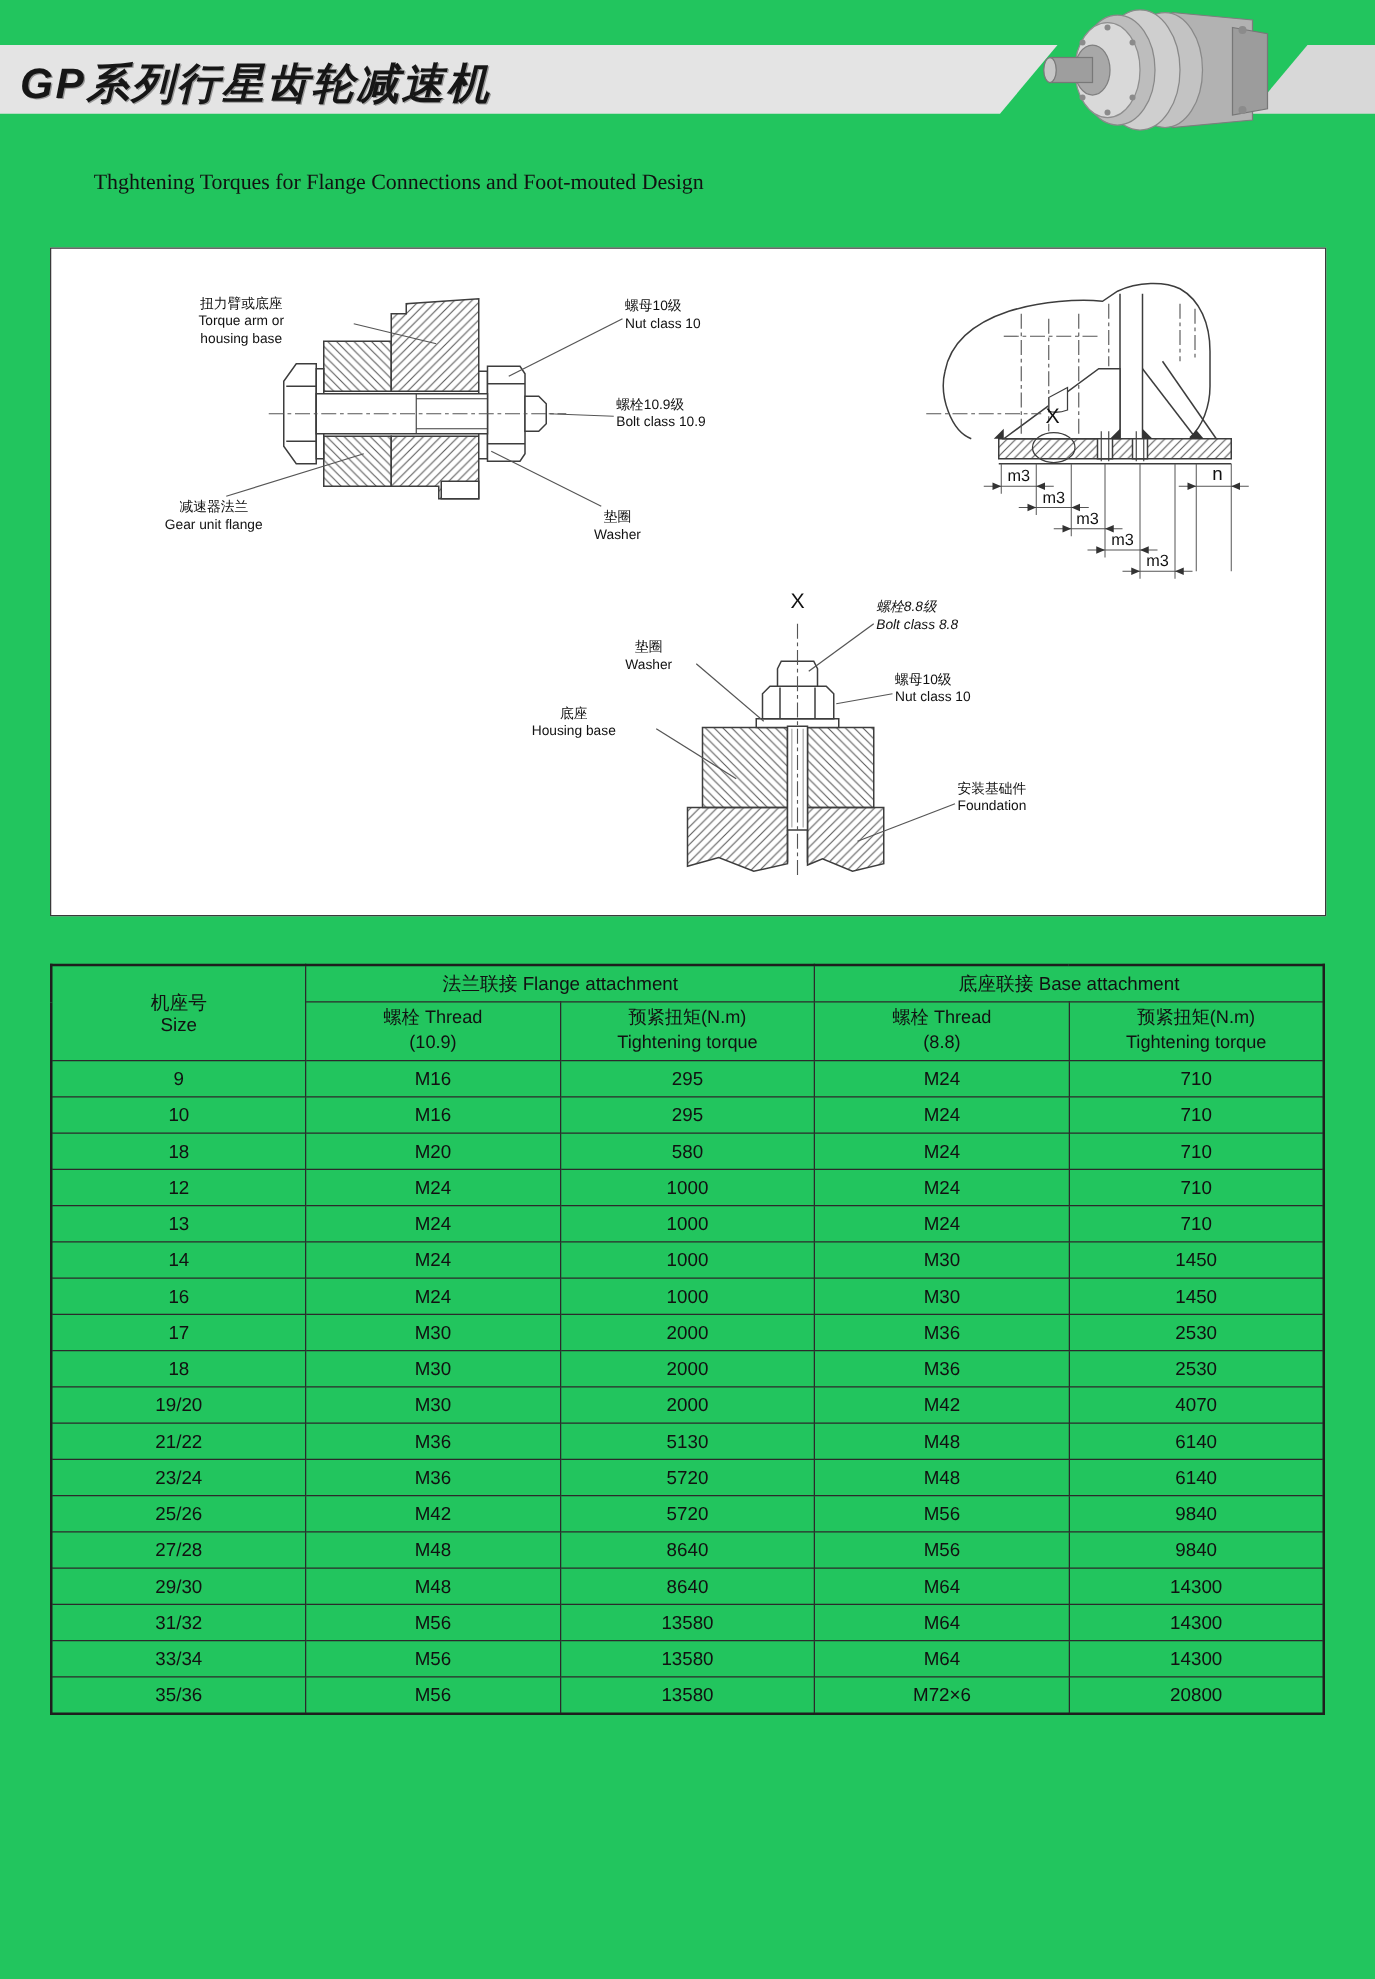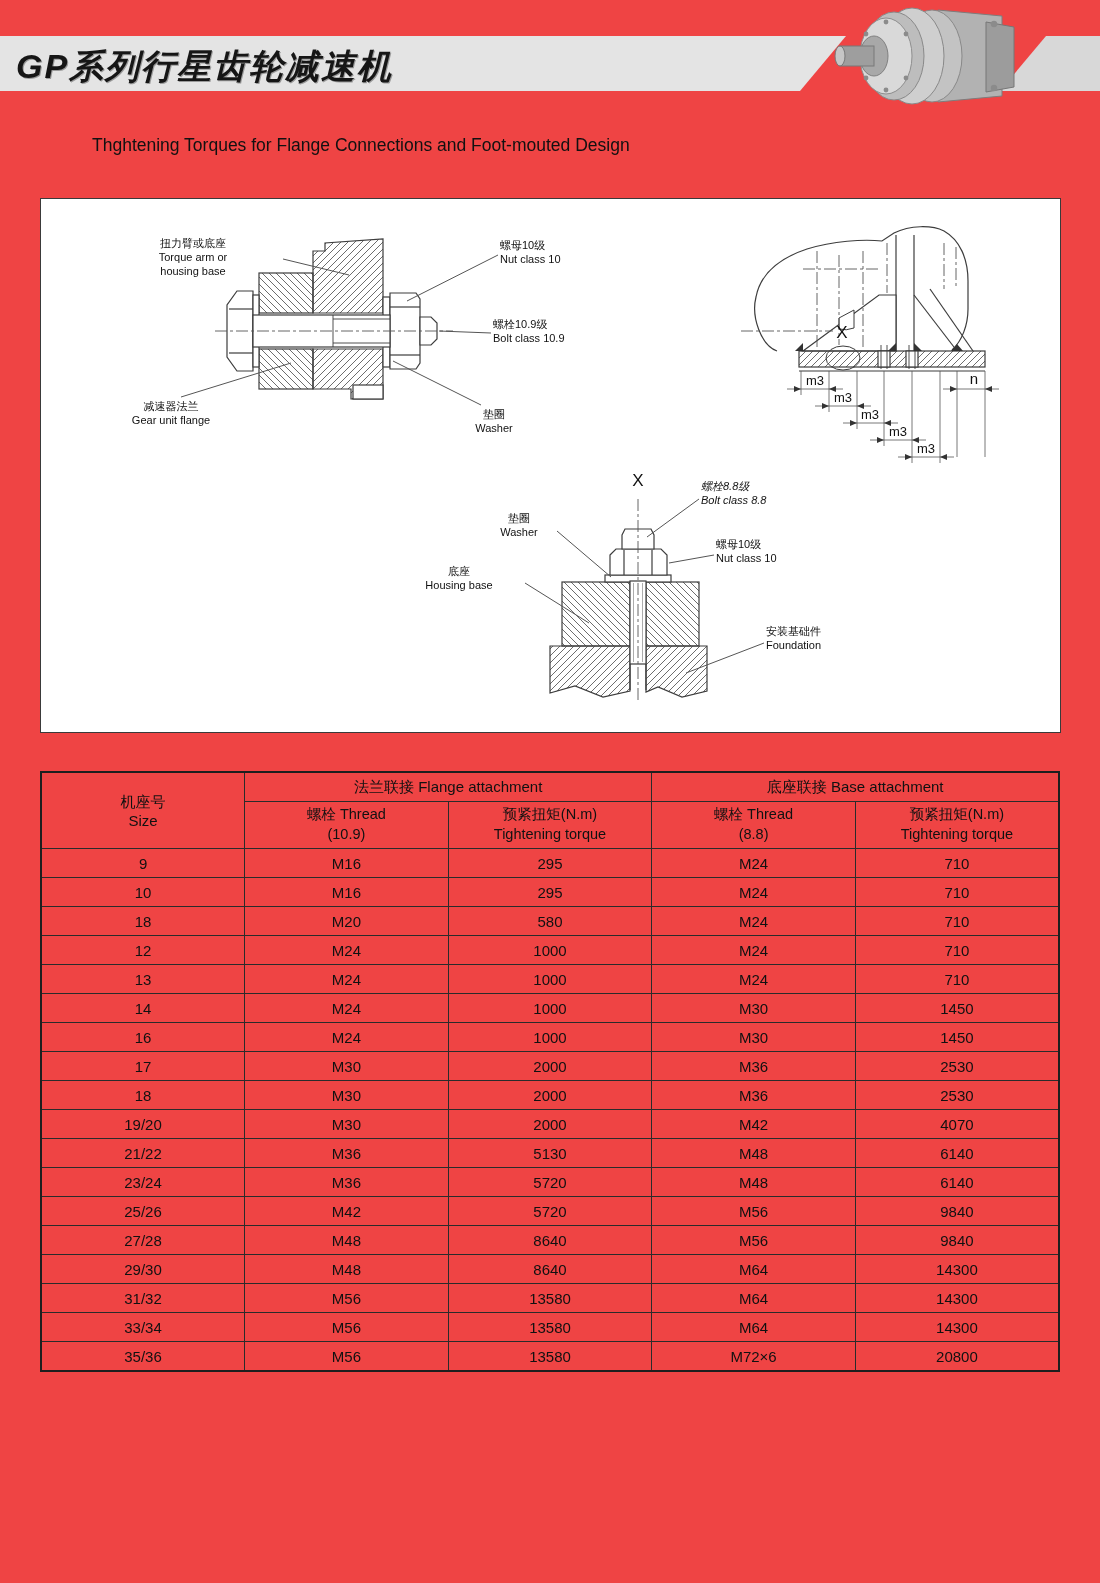--- a/index.html
+++ b/index.html
@@ -1,29 +1,29 @@
 <!DOCTYPE html>
 <html><head>
 <meta charset="utf-8">
 <style>
   html,body { margin:0; padding:0; background:#fff; }
   .page {
-    position:relative; width:1100px; height:1583px; background:#ef4444;
+    position:relative; width:1100px; height:1583px; background:#22c55e;
     font-family:"Liberation Sans","DejaVu Sans",sans-serif; color:#1a1a1a; overflow:hidden;
   }
   
   .banner-svg { position:absolute; left:0; top:0; }
   .page-title {
     position:absolute; left:16px; top:44px; font-size:34px; font-weight:bold; font-style:italic;
     letter-spacing:2px; color:#161616; text-shadow:1px 1px 0 #9a9a9a; white-space:nowrap;
   }
   
   .section-heading { position:absolute; left:42px; top:134px; line-height:1.32; }
   .section-heading .zh { font-size:19px; color:#111; }
-  .section-heading .en { font-size:17.5px; margin-left:50px; color:#111; }
+  .section-heading .en { font-size:17.5px; margin-left:33px; color:#111;font-family:Liberation Serif, serif; }
   
   .diagram-box {
     position:absolute; left:40px; top:198px; width:1019px; height:533px;
     border:1.5px solid #3a3a3a; background:#fff;
   }
   .diagram-box svg.diag { position:absolute; left:0; top:0; }
   .dlabel { position:absolute; font-size:11px; line-height:1.28; color:#111; white-space:nowrap; }
   .dlabel.center { text-align:center; }
   .xmark { position:absolute; font-size:17px; color:#111; text-align:center; }
   

